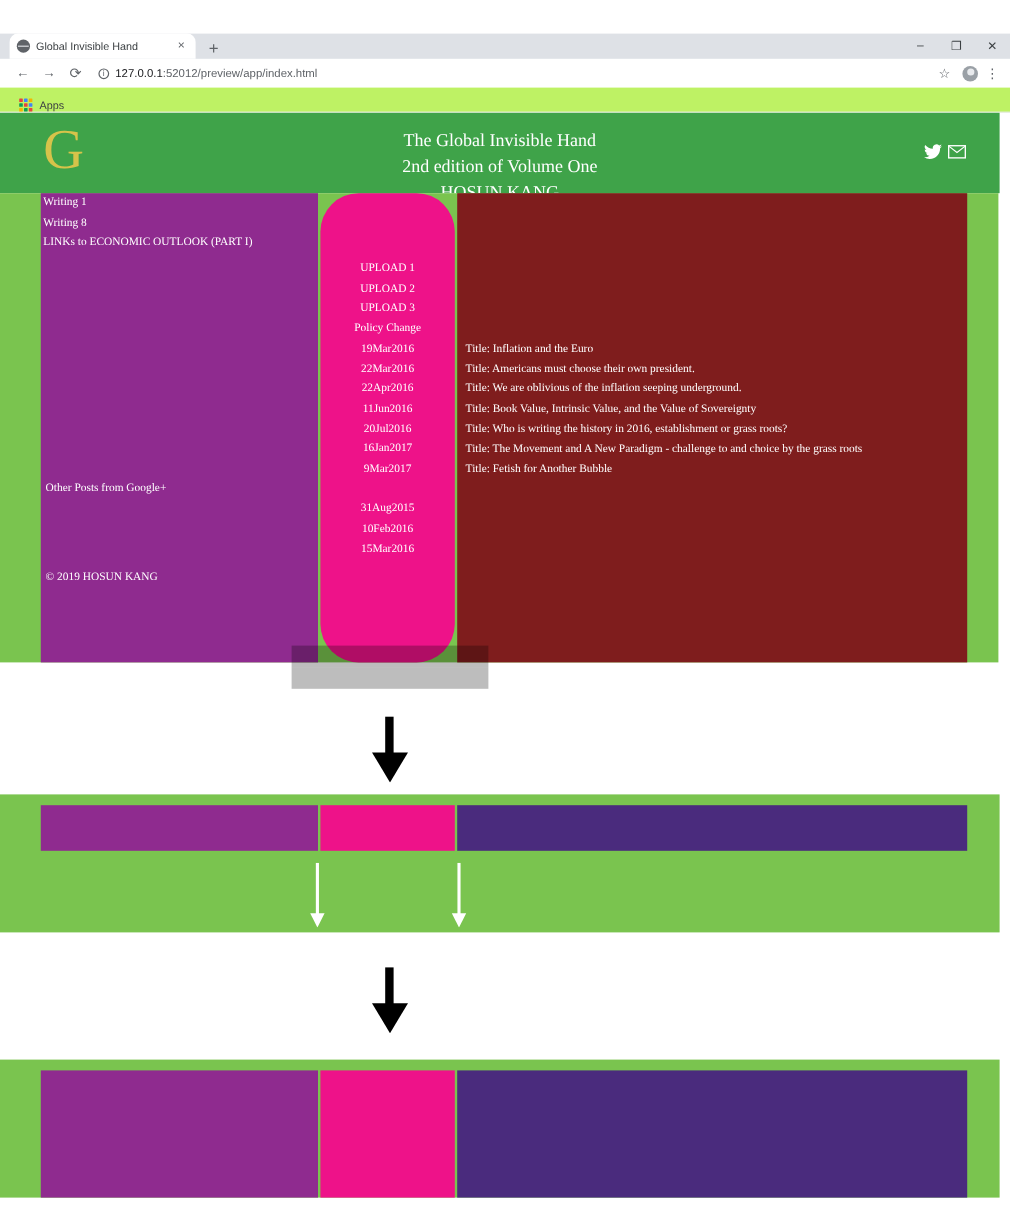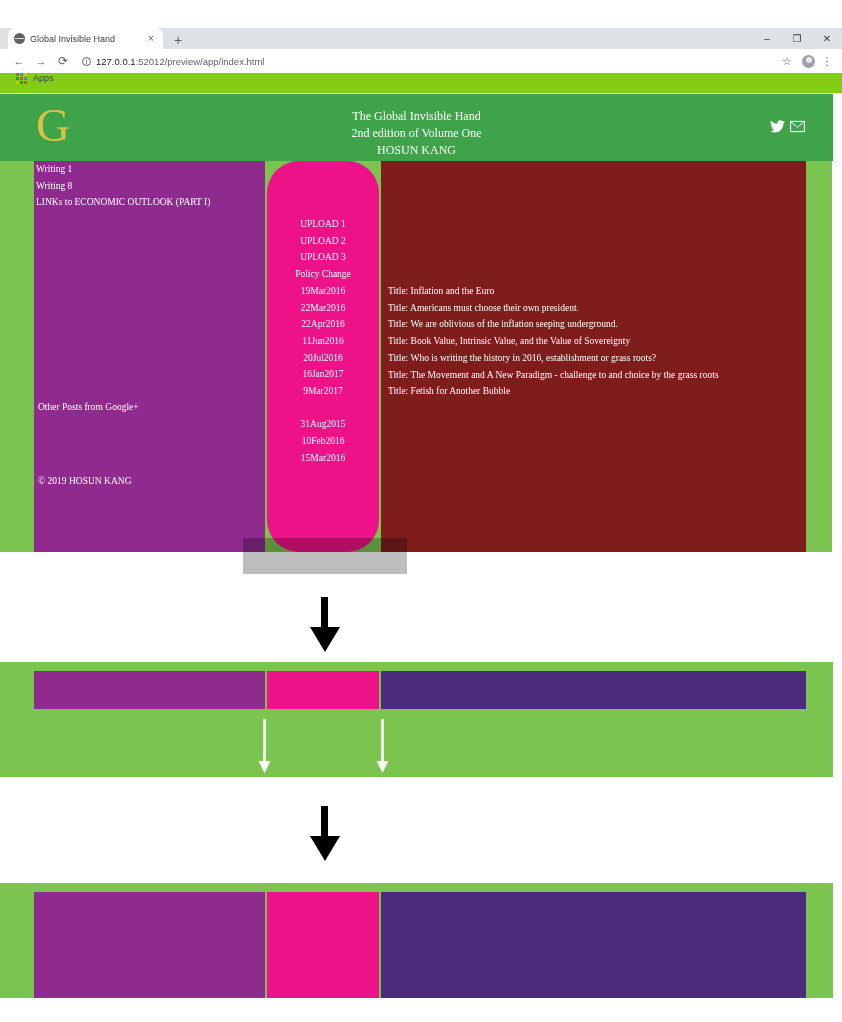--- a/index.html
+++ b/index.html
@@ -97,22 +97,22 @@
     background: #9aa0a6; margin: 0 5px;
     position: relative;
   }
   .profile-icon::after {
     content:""; position:absolute; left:3.5px; top:2.5px;
     width:6px; height:6px; border-radius:50%; background:#e8eaed;
   }
   .menu-icon { font-size: 11px; color: #5f6368; width: 14px; text-align: center; letter-spacing: 0; }
 
   .bookmarks {
-    height: 21px; background: #84cc16;
-    display: flex; align-items: flex-start;
+    height: 21px; background: #bef264;
+    display: flex; align-items: flex-end;
     padding-left: 16px; gap: 6px;
     border-bottom: 1px solid #e8eaed;
   }
   .apps-grid {
     width: 11px; height: 11px;
     display: grid;
     grid-template-columns: repeat(3, 3px);
     grid-template-rows: repeat(3, 3px);
     gap: 1px;
   }
@@ -131,21 +131,21 @@
   }
   .logo-g {
     position: absolute; left: 36px; top: 8px;
     font-family: "Liberation Serif", serif;
     font-size: 47px; color: #d6c34a; line-height: 1;
   }
   .site-titleblock {
     position: absolute; left: 0; right: 0; top: 14px;
     text-align: center;
     font-family: "Liberation Serif", serif;
-    font-size: 12px; color: #ffffff;
+    font-size: 15px; color: #ffffff;
     line-height: 1.42;
   }
   .social {
     position: absolute; right: 28px; top: 26px;
     display: flex; gap: 5px; align-items: center;
   }
   .social svg { display: block; }
 
   .columns-wrap {
     position: absolute; left: 0; top: 67px;

